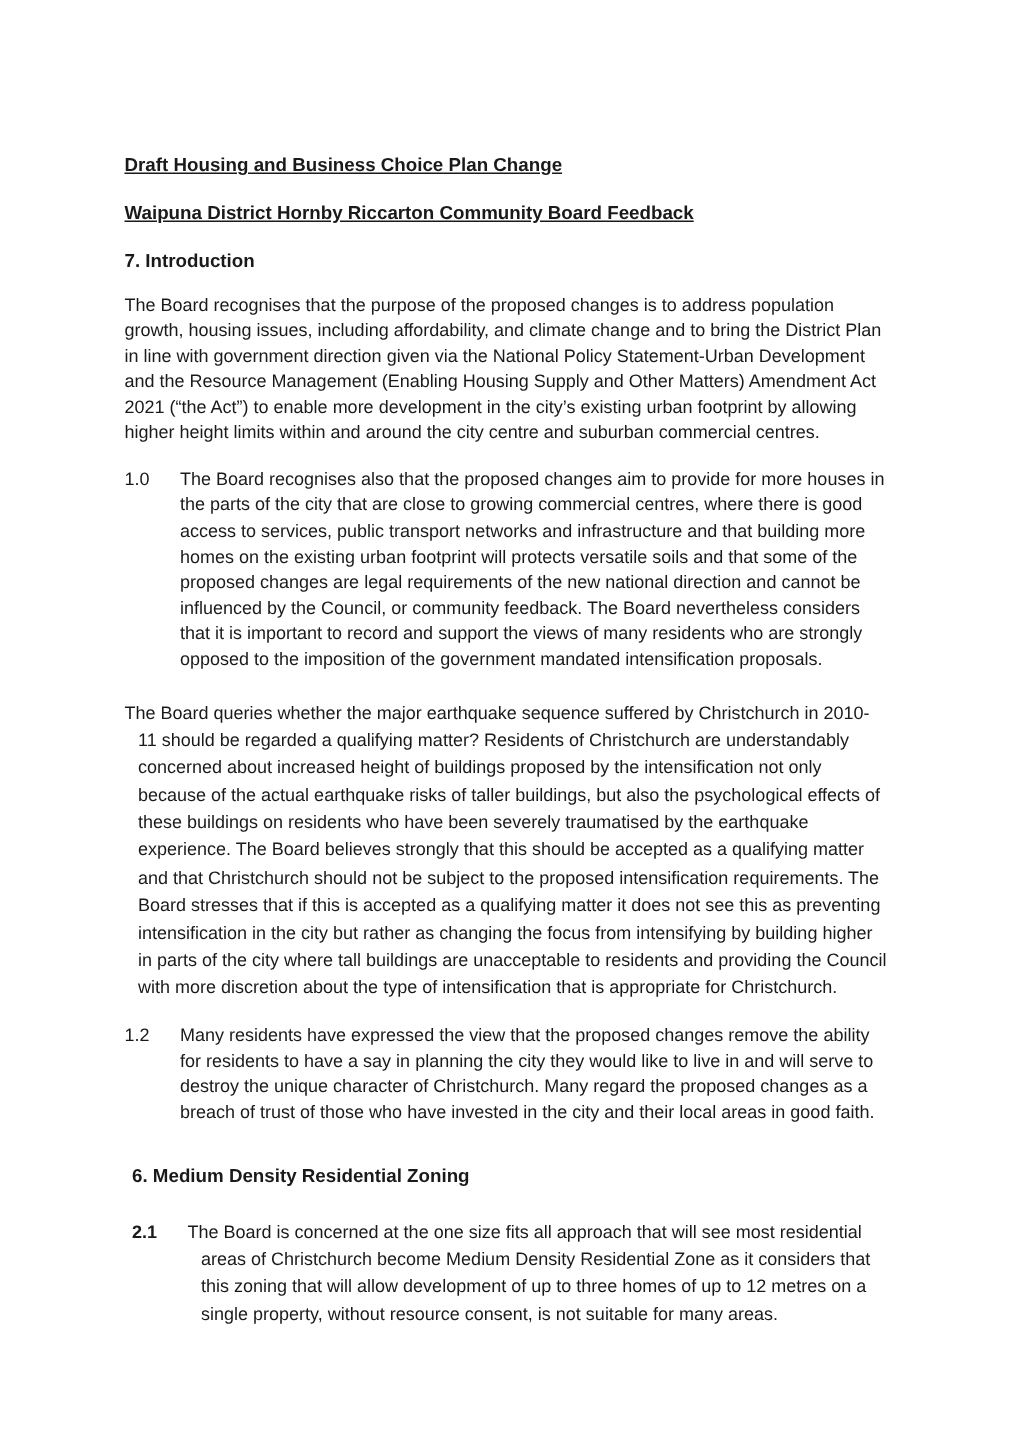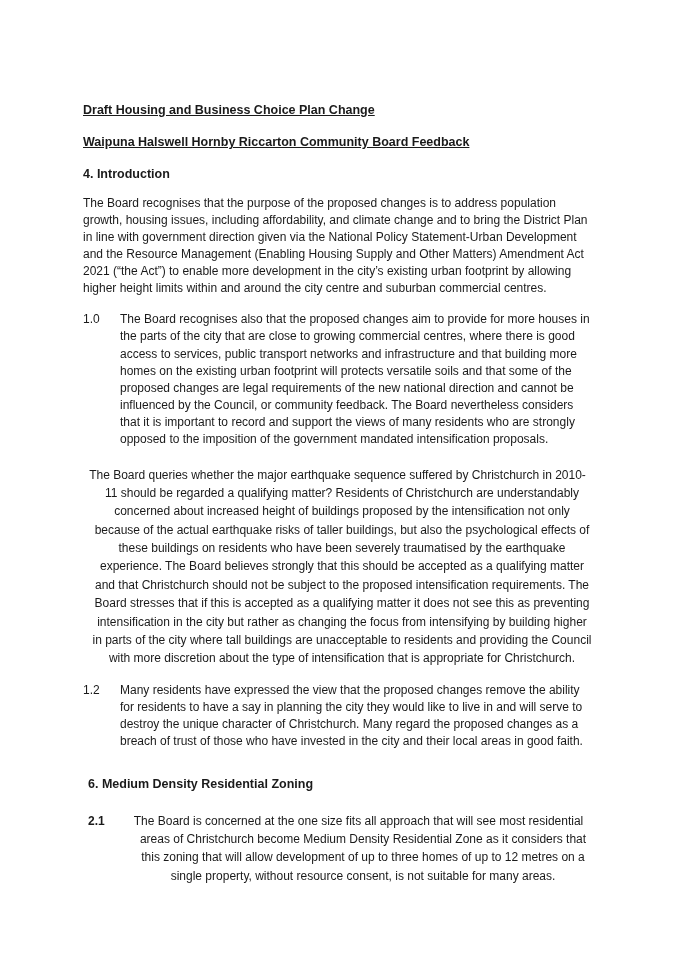--- a/index.html
+++ b/index.html
@@ -50,35 +50,34 @@
     flex: 1 1 auto;
   }
   .num-para.bold-para {
     font-weight: bold;
     line-height: 1.53;
     margin-top: 18px;
   }
   .num-para.bold-para .para-text {
     text-indent: -9px;
     padding-left: 9px;
-    text-align: center;
   }
   .run-bold {
     font-weight: normal;
   }
 </style>
 </head>
 <body>
 
 <div class="doc-page">
   <div class="doc-title">Draft Housing and Business Choice Plan Change</div>
-  <div class="doc-title">Waipuna Halswell Hornby Riccarton Community Board Feedback</div>
+  <div class="doc-title">Waipuna District Hornby Riccarton Community Board Feedback</div>
   <div id="sections-container">
       <div class="section">
-        <div class="section-heading">4. Introduction</div>
+        <div class="section-heading">7. Introduction</div>
         <div class="num-para">
           <span class="para-text"><span class="run-regular">The Board </span><span class="run-bold">recognises</span><span class="run-regular"> that the purpose of the proposed changes is to address population growth, housing issues, including affordability, and climate change and to bring the District Plan in line with government direction given via the National Policy Statement-Urban Development and the Resource Management (Enabling Housing Supply and Other Matters) Amendment Act 2021 (“the Act”) to enable more development in the city’s existing urban footprint by allowing higher height limits within and around the city centre and suburban commercial centres.</span></span>
         </div>
         <div class="num-para">
           <span class="para-number">1.0</span>
           <span class="para-text"><span class="run-regular">The Board recognises also that the proposed changes aim to provide for more houses in the parts of the city that are close to growing commercial centres, where there is good access to services, public transport networks and infrastructure and that building more homes on the existing urban footprint will protects versatile soils and that some of the proposed changes are legal requirements of the new national direction and cannot be influenced by the Council, or community feedback. The Board nevertheless considers that it is important to record and support the views of many residents who are strongly opposed to the imposition of the government mandated intensification proposals.</span></span>
         </div>
         <div class="num-para bold-para">
           <span class="para-text"><span class="run-bold">The Board queries whether the major earthquake sequence suffered by Christchurch in 2010-11 should be regarded a qualifying matter?  Residents of Christchurch are understandably concerned about increased height of buildings proposed by the intensification not only because of the actual earthquake risks of taller buildings, but also the psychological effects of these buildings on residents who have been severely traumatised by the earthquake experience. The Board believes strongly that this should be accepted as a qualifying matter and that Christchurch should not be subject to the proposed intensification requirements. The Board stresses that if this is accepted as a qualifying matter it does not see this as preventing intensification in the city but rather as changing the focus from intensifying by building higher in parts of the city where tall buildings are unacceptable to residents and providing the Council with more discretion about the type of intensification that is appropriate for Christchurch.</span></span>
         </div>

